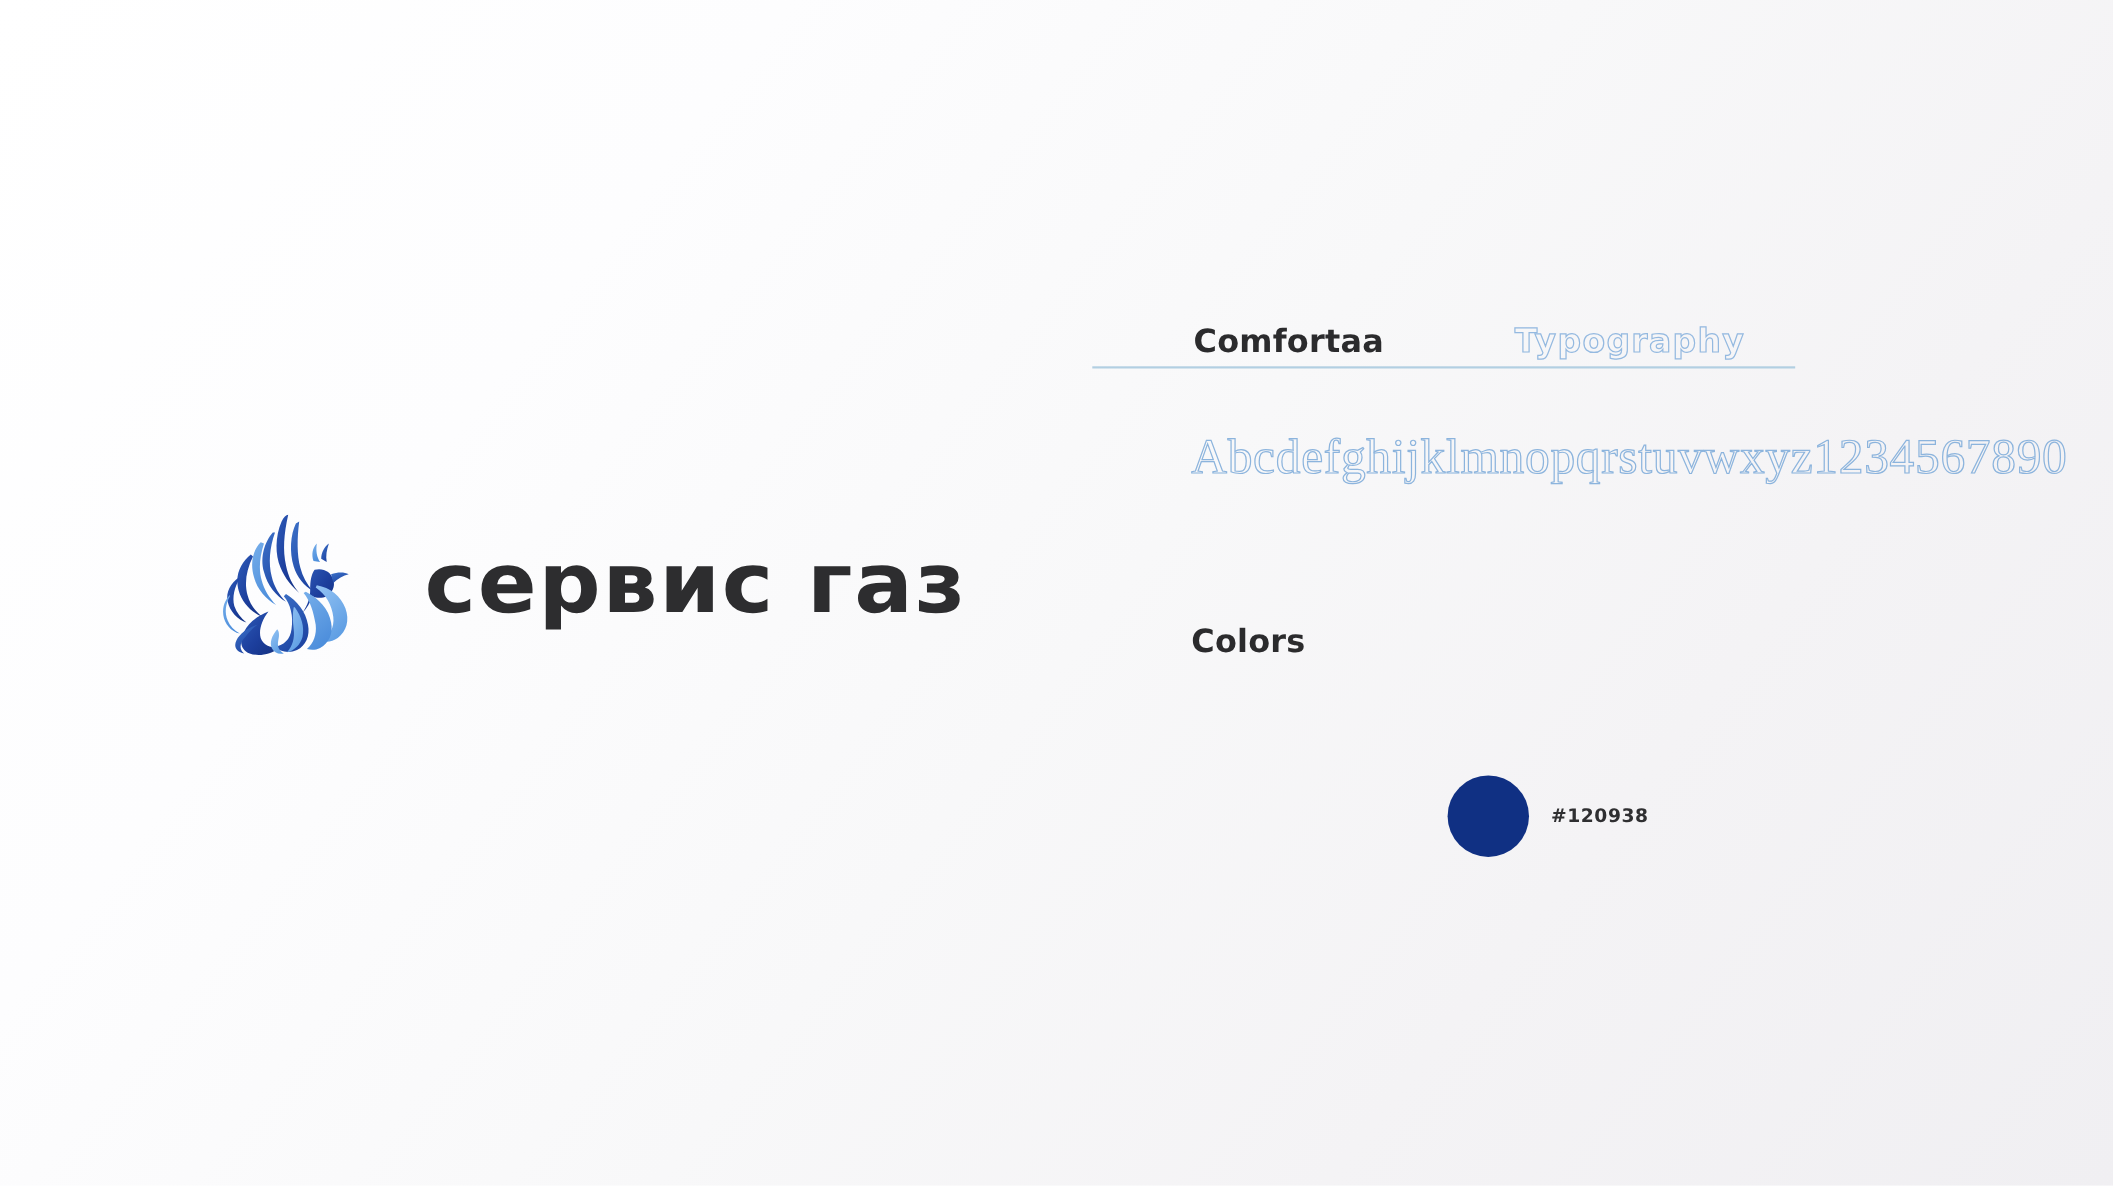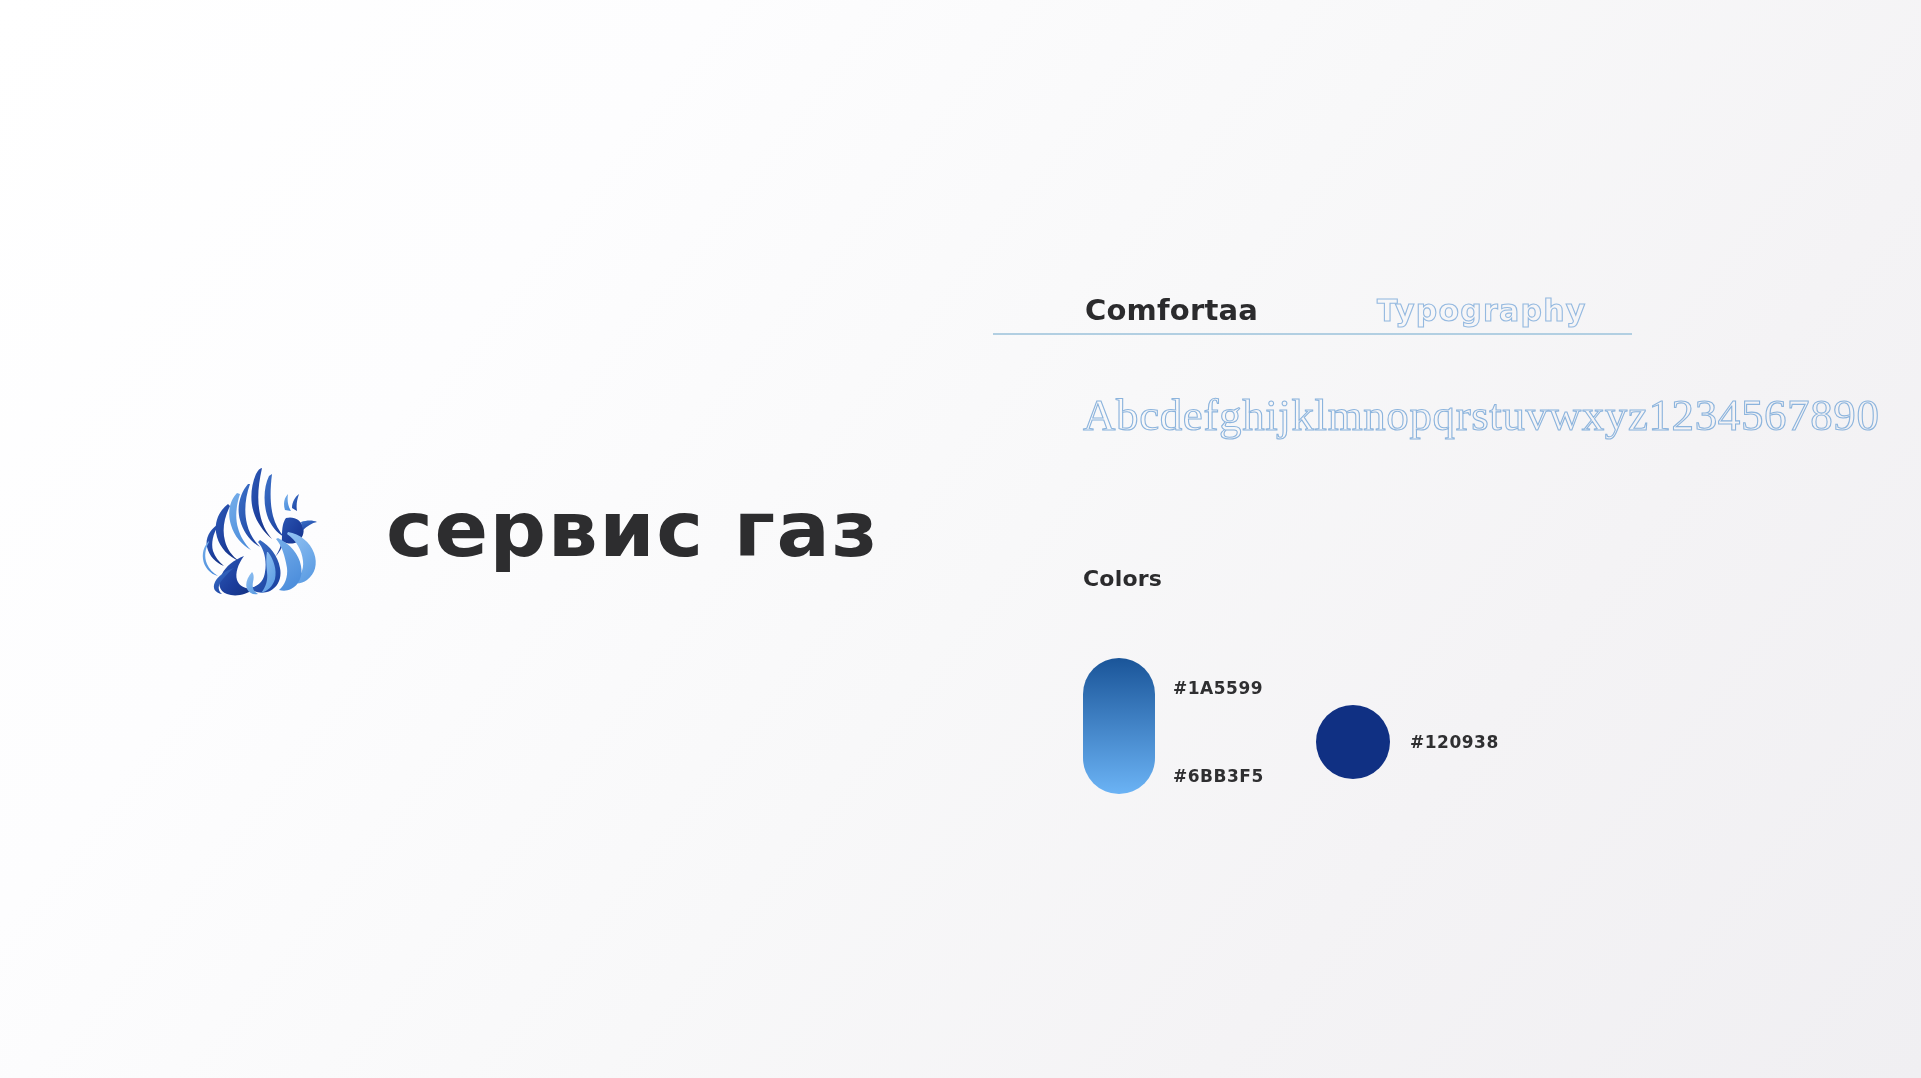--- a/index.html
+++ b/index.html
@@ -108,21 +108,21 @@
   }
 
   
   #colors-section {
     position: absolute;
     left: 1083px;
     top: 566px;
     width: 720px;
   }
   #colors-heading {
-    font-size: 22px;
+    font-size: 29px;
     font-weight: 600;
     color: #2b2b2d;
     letter-spacing: 0.2px;
     line-height: 1.2;
     white-space: nowrap;
   }
 
   #swatch-row {
     position: absolute;
     left: 0;
@@ -267,27 +267,20 @@
     <div id="font-name">Typography</div>
   </div>
 
   <div id="alphabet-specimen">Abcdefghijklmnopqrstuvwxyz1234567890</div>
 
   <div id="colors-section">
     <div id="colors-heading">Colors</div>
 
     <div id="swatch-row">
 
-      <div class="swatch-group" id="swatch-gradient-group">
-        <div id="swatch-gradient" style="background: linear-gradient(rgb(26, 85, 153) 0%, rgb(107, 179, 245) 100%);"></div>
-        <div class="gradient-labels">
-          <div class="swatch-code gradient-label-top">#1A5599</div>
-          <div class="swatch-code gradient-label-bottom">#6BB3F5</div>
-        </div>
-      </div>
 
       <div class="swatch-group" id="swatch-navy-group">
         <div class="swatch-circle" id="swatch-navy" style="background: rgb(16, 48, 131);"></div>
         <div class="swatch-code circle-code">#120938</div>
       </div>
 
 
     </div>
   </div>
 

